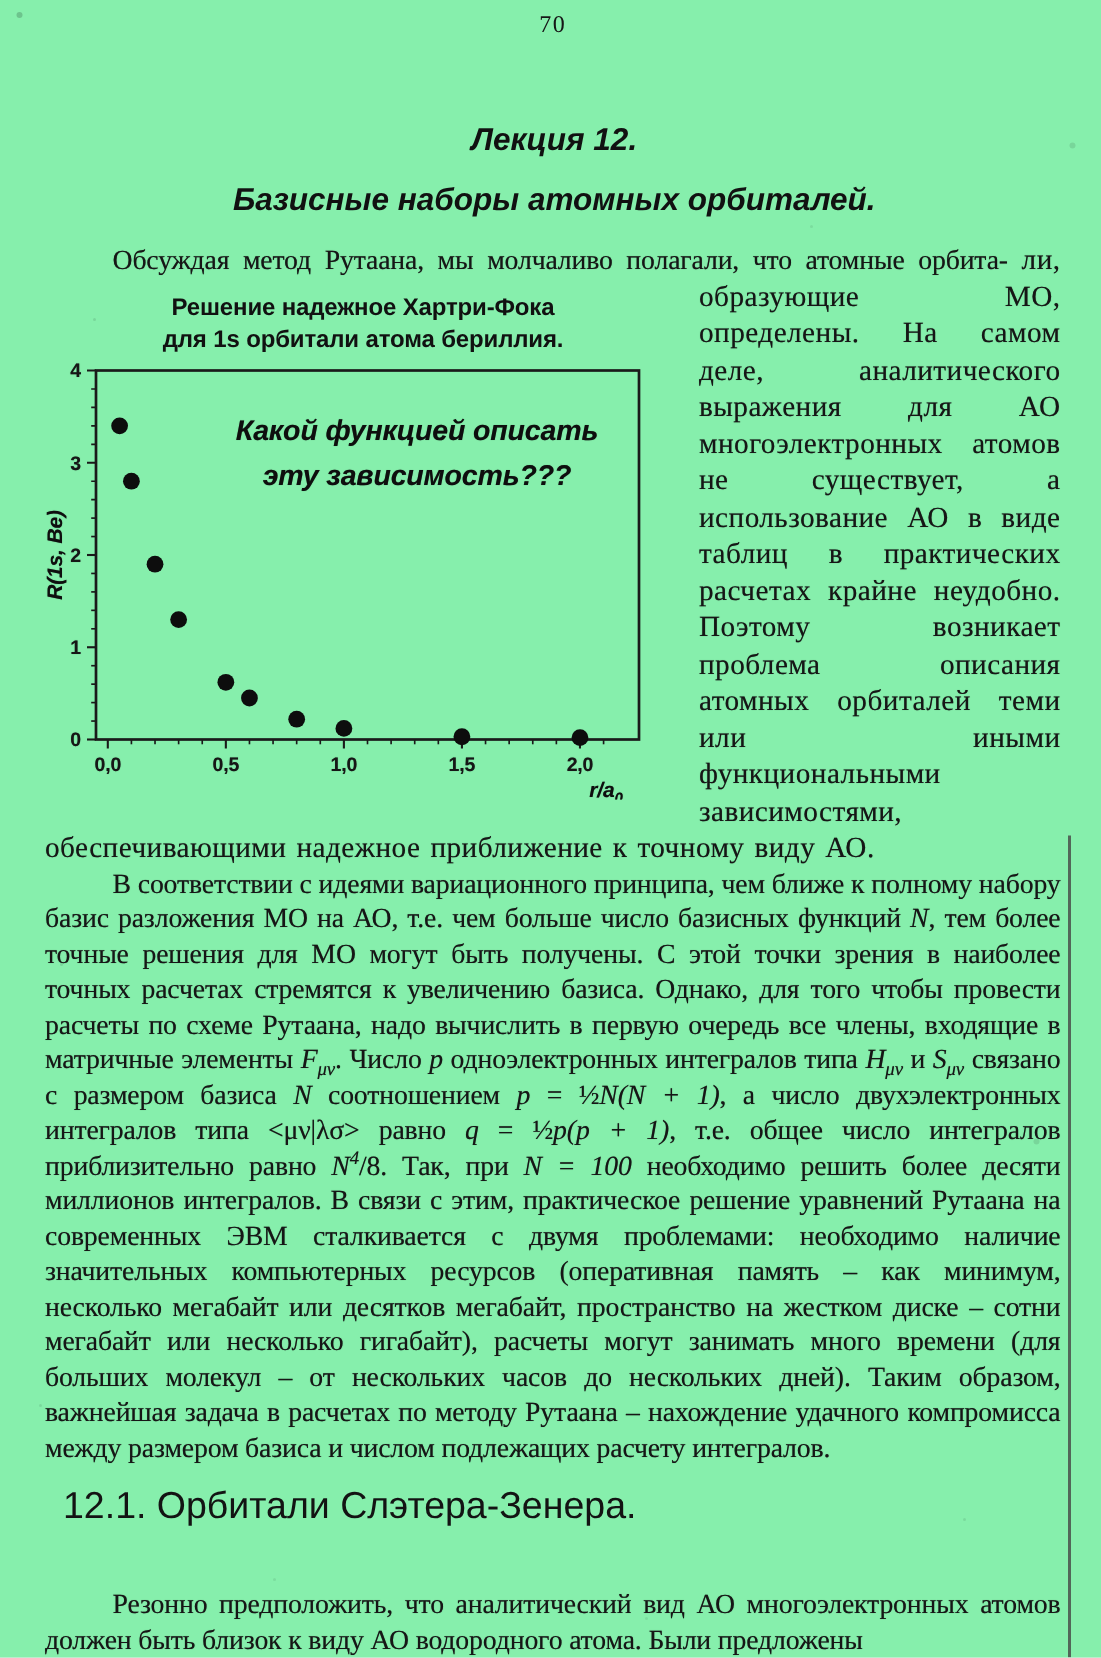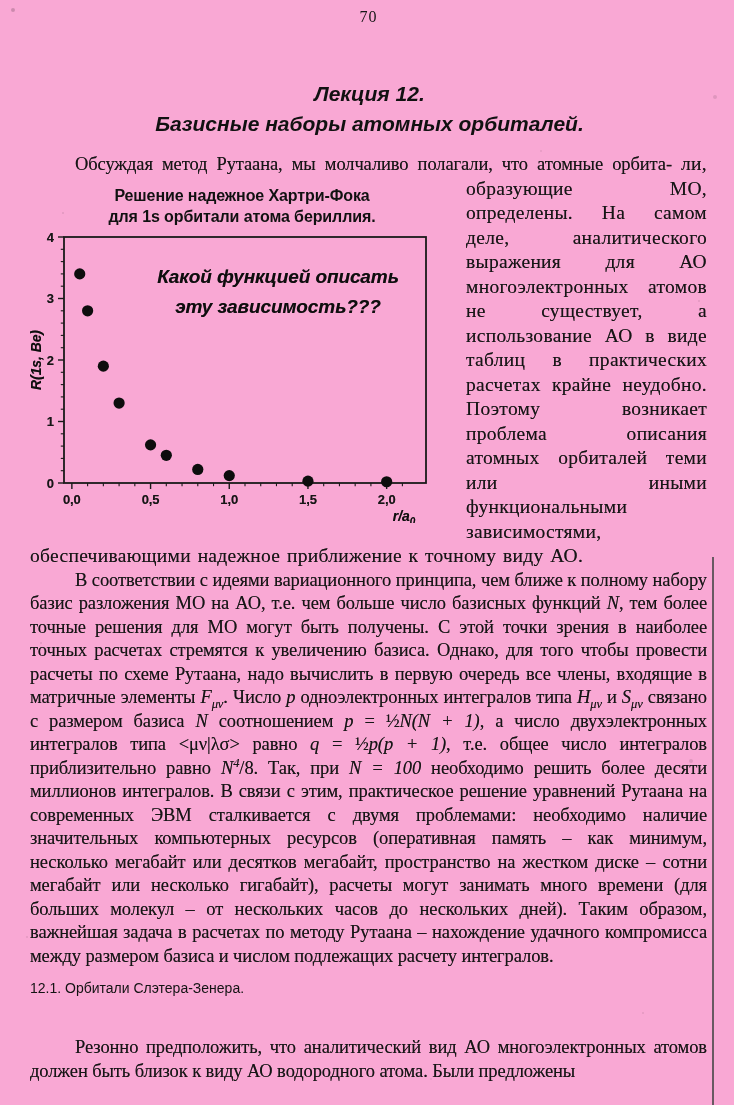--- a/index.html
+++ b/index.html
@@ -1,41 +1,41 @@
 <!DOCTYPE html>
 <html lang="ru"><head>
 <meta charset="utf-8">
 <style>
   html,body{margin:0;padding:0;background:#e8e8e8;}
   .page{
     position:relative;
     width:734px;height:1105px;
     margin:0 auto;
-    background:#f9a8d4;
+    background:#86efac;
     overflow:hidden;
     box-sizing:border-box;
     padding:8px 27px 0 30px;
     font-family:"Liberation Serif", serif;
     color:#161616;
   }
   .page-number{
     text-align:center;
     font-size:16px;
     letter-spacing:1px;
   }
   h1.lecture, h2.doc-title{
     font-family:"Liberation Sans", sans-serif;
     font-weight:bold;font-style:italic;
     font-size:21px;
     margin:0 0 0 2px;
     color:#111;
     text-align:center;
   }
   h1.lecture{margin-top:56px;}
-  h2.doc-title{margin-top:6px;}
+  h2.doc-title{margin-top:16px;}
   .body-text{
     font-size:18.5px;
     line-height:23.5px;
     text-align:justify;
     letter-spacing:-0.1px;
     text-shadow:0 0 0.5px rgba(0,0,0,.5);
     margin-top:40px;
   }
   .intro{
     margin-top:16px;
@@ -44,22 +44,22 @@
   .intro .wrap-right{font-size:19.5px;letter-spacing:.3px;word-spacing:1.5px;}
   .para-2{
     clear:both;
     margin-top:0;
     text-indent:45px;
   }
   .para-3{text-indent:45px;}
   h3.section{
     font-family:"Liberation Sans", sans-serif;
     font-weight:normal;
-    font-size:14px;
-    margin:12px 0 9px 0;
+    font-size:25px;
+    margin:12px 0 9px 12px;
     color:#131313;
   }
   
   .figure-float{
     float:left;
     display:block;
     width:424px;
     margin:6px 12px 6px 0;
     text-indent:0;
   }

